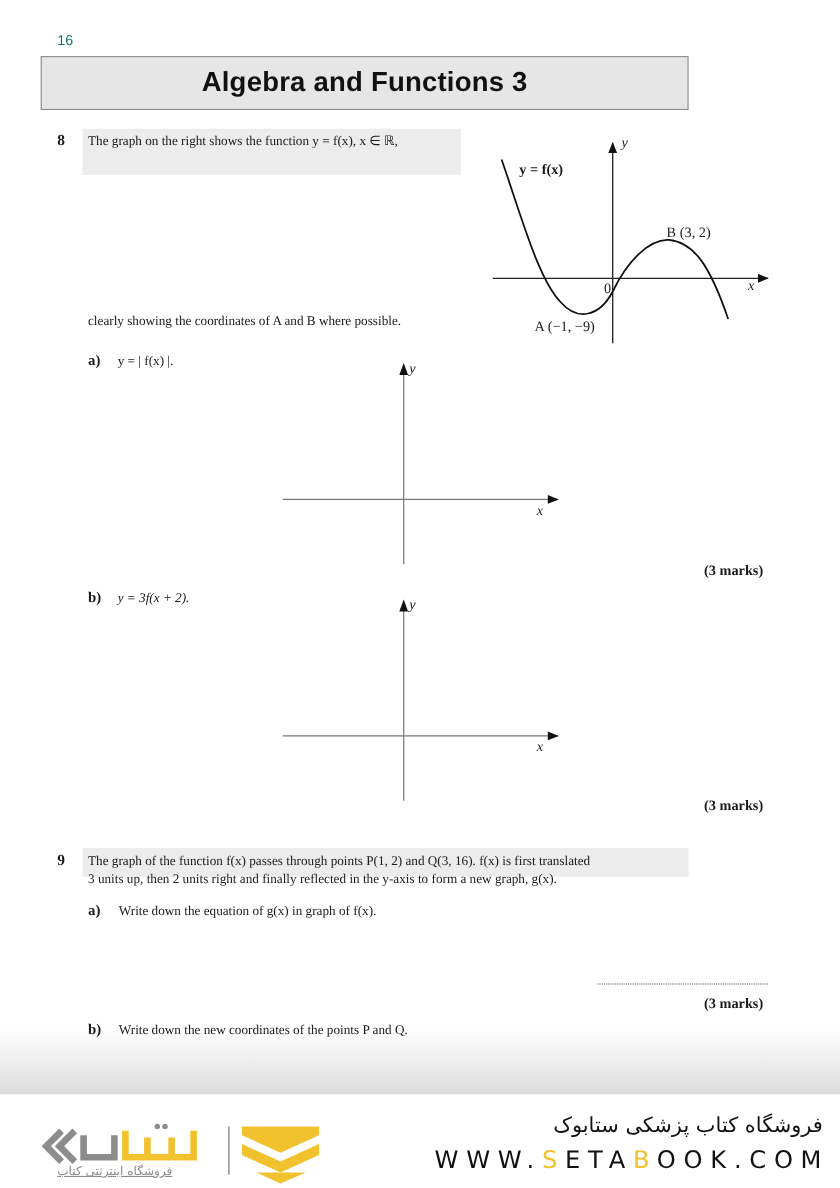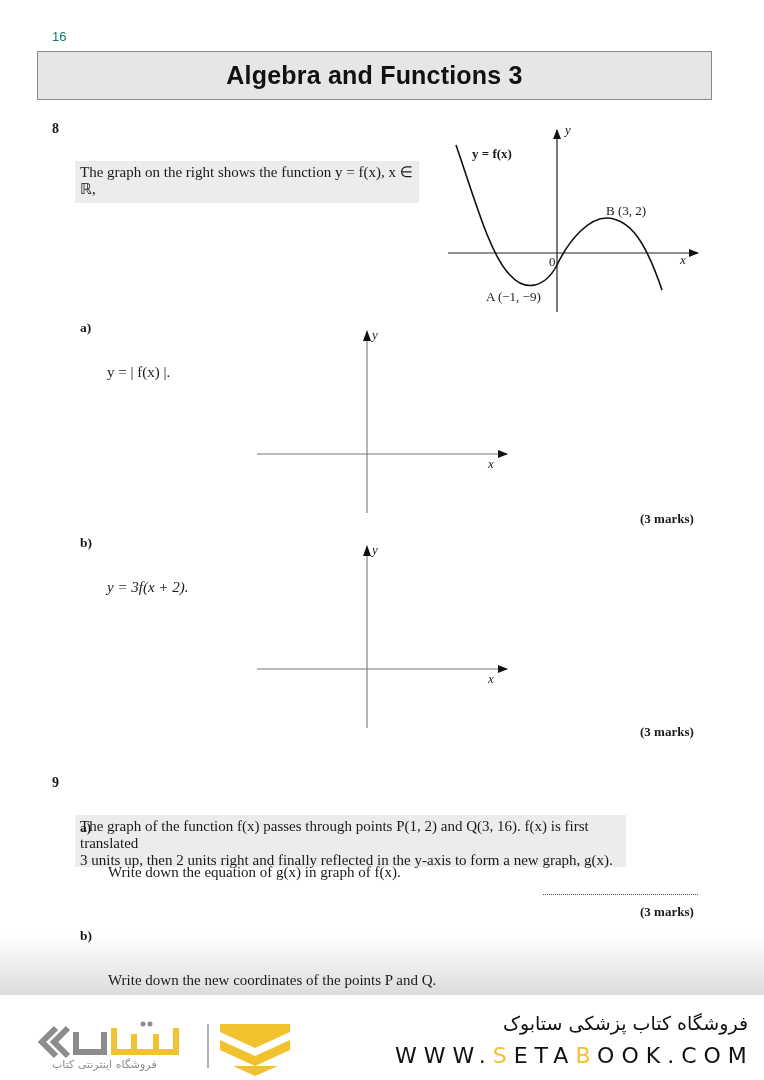--- a/index.html
+++ b/index.html
@@ -1,25 +1,25 @@
 <!DOCTYPE html>
 <html><head>
 <meta charset="utf-8">
 <style>
   html, body { margin:0; padding:0; }
   body { width:764px; height:1080px; background:#ffffff; position:relative; overflow:hidden;
          font-family:"Liberation Serif", serif; color:#1a1a1a; }
   .abs { position:absolute; }
   .page-num { left:52px; top:29px; font-family:"Liberation Sans", sans-serif; font-size:13px; color:#0f766e; }
-  .title-bar { left:37px; top:51px; width:675px; height:49px; background:#e6e6e6; border:1px solid #8a8a8a; box-sizing:border-box;
+  .title-bar { left:37px; top:51px; width:589px; height:49px; background:#e6e6e6; border:1px solid #8a8a8a; box-sizing:border-box;
                display:flex; align-items:center; justify-content:center; }
   .title-bar span { font-family:"Liberation Sans", sans-serif; font-weight:bold; font-size:25px; color:#111; letter-spacing:0.2px; }
   .qnum { font-weight:bold; font-size:14px; }
   .shade { background:#ececec; }
-  .txt { font-size:15px; line-height:17px;margin-top:44px; }
+  .txt { font-size:12px; line-height:17px; }
   .sublabel { font-weight:bold; font-size:13.5px; }
   .marks { font-weight:bold; font-size:13px; }
   .graph-label { font-size:13px; font-family:"Liberation Serif", serif; }
   .bottom-fade { left:0; top:935px; width:764px; height:60px;
                  background:linear-gradient(to bottom, rgba(255,255,255,0) 0%, #dcdcdc 100%); }
   .footer { left:0; top:995px; width:764px; height:85px; background:#ffffff; }
   .fa-text { font-family:"DejaVu Sans", sans-serif; font-size:19px; color:#111; direction:rtl; }
   .url { font-family:"DejaVu Sans", sans-serif; font-size:22px; letter-spacing:7px; color:#111; }
   .url .y { color:#f2c12e; }
   .dotline { border-bottom:1px dotted #555; }
@@ -51,20 +51,21 @@
   <path d="M16,25 C35,80 50,135 70,155 C85,172 105,168 117,145 C130,118 150,97 168,98 C190,100 205,120 222,170" fill="none" stroke="#111" stroke-width="1.6"></path>
 </svg>
 <div class="abs graph-label" style="left:472px; top:146px;font-weight:bold;">y = f(x)</div>
 <div class="abs graph-label" style="left:580px; top:203px;margin-left:26px;">B (3, 2)</div>
 <div class="abs graph-label" style="left:486px; top:289px;">A (−1, −9)</div>
 <div class="abs graph-label" style="left:549px; top:254px;">0</div>
 <div class="abs graph-label" style="left:680px; top:252px; font-style:italic;">x</div>
 <div class="abs graph-label" style="left:565px; top:122px; font-style:italic;">y</div>
 
 <div class="abs txt" style="left:80px; top:283px;">
+  <div>clearly showing the coordinates of A and B where possible.</div>
 </div>
 
 <div class="abs sublabel" style="left:80px; top:320px;">a)</div>
 <div class="abs txt" style="left:107px; top:320px; ">y = | f(x) |.</div>
 <svg class="abs" style="left:255px; top:327px;" width="260" height="190">
   <line x1="2" y1="127" x2="252" y2="127" stroke="#777" stroke-width="1.1"></line>
   <path d="M243,123 L253,127 L243,131 z" fill="#111"></path>
   <line x1="112" y1="186" x2="112" y2="8" stroke="#777" stroke-width="1.1"></line>
   <path d="M108,14 L112,3 L116,14 z" fill="#111"></path>
 </svg>
@@ -78,21 +79,21 @@
   <line x1="2" y1="127" x2="252" y2="127" stroke="#777" stroke-width="1.1"></line>
   <path d="M243,123 L253,127 L243,131 z" fill="#111"></path>
   <line x1="112" y1="186" x2="112" y2="8" stroke="#777" stroke-width="1.1"></line>
   <path d="M108,14 L112,3 L116,14 z" fill="#111"></path>
 </svg>
 <div class="abs graph-label" style="left:372px; top:542px; font-style:italic;">y</div>
 <div class="abs graph-label" style="left:488px; top:671px; font-style:italic;">x</div>
 <div class="abs marks" style="left:640px; top:724px;">(3 marks)</div>
 
 <div class="abs qnum" style="left:52px; top:775px;">9</div>
-<div class="abs shade txt" style="left:75px; top:771px; width:551px; height:52px; padding:3px 0 0 5px; box-sizing:border-box;">
+<div class="abs shade txt" style="left:75px; top:771px; width:551px; height:26px; padding:3px 0 0 5px; box-sizing:border-box;">
   <div>The graph of the function f(x) passes through points P(1, 2) and Q(3, 16).  f(x) is first translated</div>
   <div>3 units up, then 2 units right and finally reflected in the y-axis to form a new graph, g(x).</div>
 </div>
 <div class="abs sublabel" style="left:80px; top:820px;">a)</div>
 <div class="abs txt" style="left:108px; top:820px;">Write down the equation of g(x) in graph of f(x).</div>
 <div class="abs dotline" style="left:543px; top:884px; width:155px; height:10px;"></div>
 <div class="abs marks" style="left:640px; top:904px;">(3 marks)</div>
 
 <div class="abs bottom-fade"></div>
 
@@ -111,18 +112,18 @@
   <path d="M76,10 L76,34 L96,34 L96,16 M96,34 L118,34 L118,16 M118,34 L138,34 L138,10" fill="none" stroke="#f2c12e" stroke-width="6"></path>
   <circle cx="105" cy="6" r="2.5" fill="#8c8c8c"></circle>
   <circle cx="112" cy="6" r="2.5" fill="#8c8c8c"></circle>
 
   <line x1="170" y1="6" x2="170" y2="50" stroke="#9a9a9a" stroke-width="1.5"></line>
 
   <path d="M182,6 L252,6 L252,14 L217,30 L182,14 z" fill="#f2c12e"></path>
   <path d="M182,22 L217,38 L252,22 L252,32 L217,48 L182,32 z" fill="#f2c12e"></path>
   <path d="M195,48 L240,48 L217,58 z" fill="#f2c12e"></path>
 </svg>
-<div class="abs" style="left:52px; top:1058px; font-family:'DejaVu Sans', sans-serif; font-size:11px; color:#8c8c8c; direction:rtl;">فروشگاه اینترنتی کتاب</div>
+<div class="abs" style="left:52px; top:1058px; font-family:'DejaVu Sans', sans-serif; font-size:11px; color:#8c8c8c; direction:rtl;text-decoration:underline;">فروشگاه اینترنتی کتاب</div>
 
 <div class="abs fa-text" style="left:478px; top:1012px; width:270px; text-align:right;">فروشگاه کتاب پزشکی ستابوک</div>
 <div class="abs url" style="left:395px; top:1043px;">
   <span>WWW.</span><span class="y">S</span><span>ETA</span><span class="y">B</span><span>OOK.COM</span>
 </div>
 
 </body></html>

